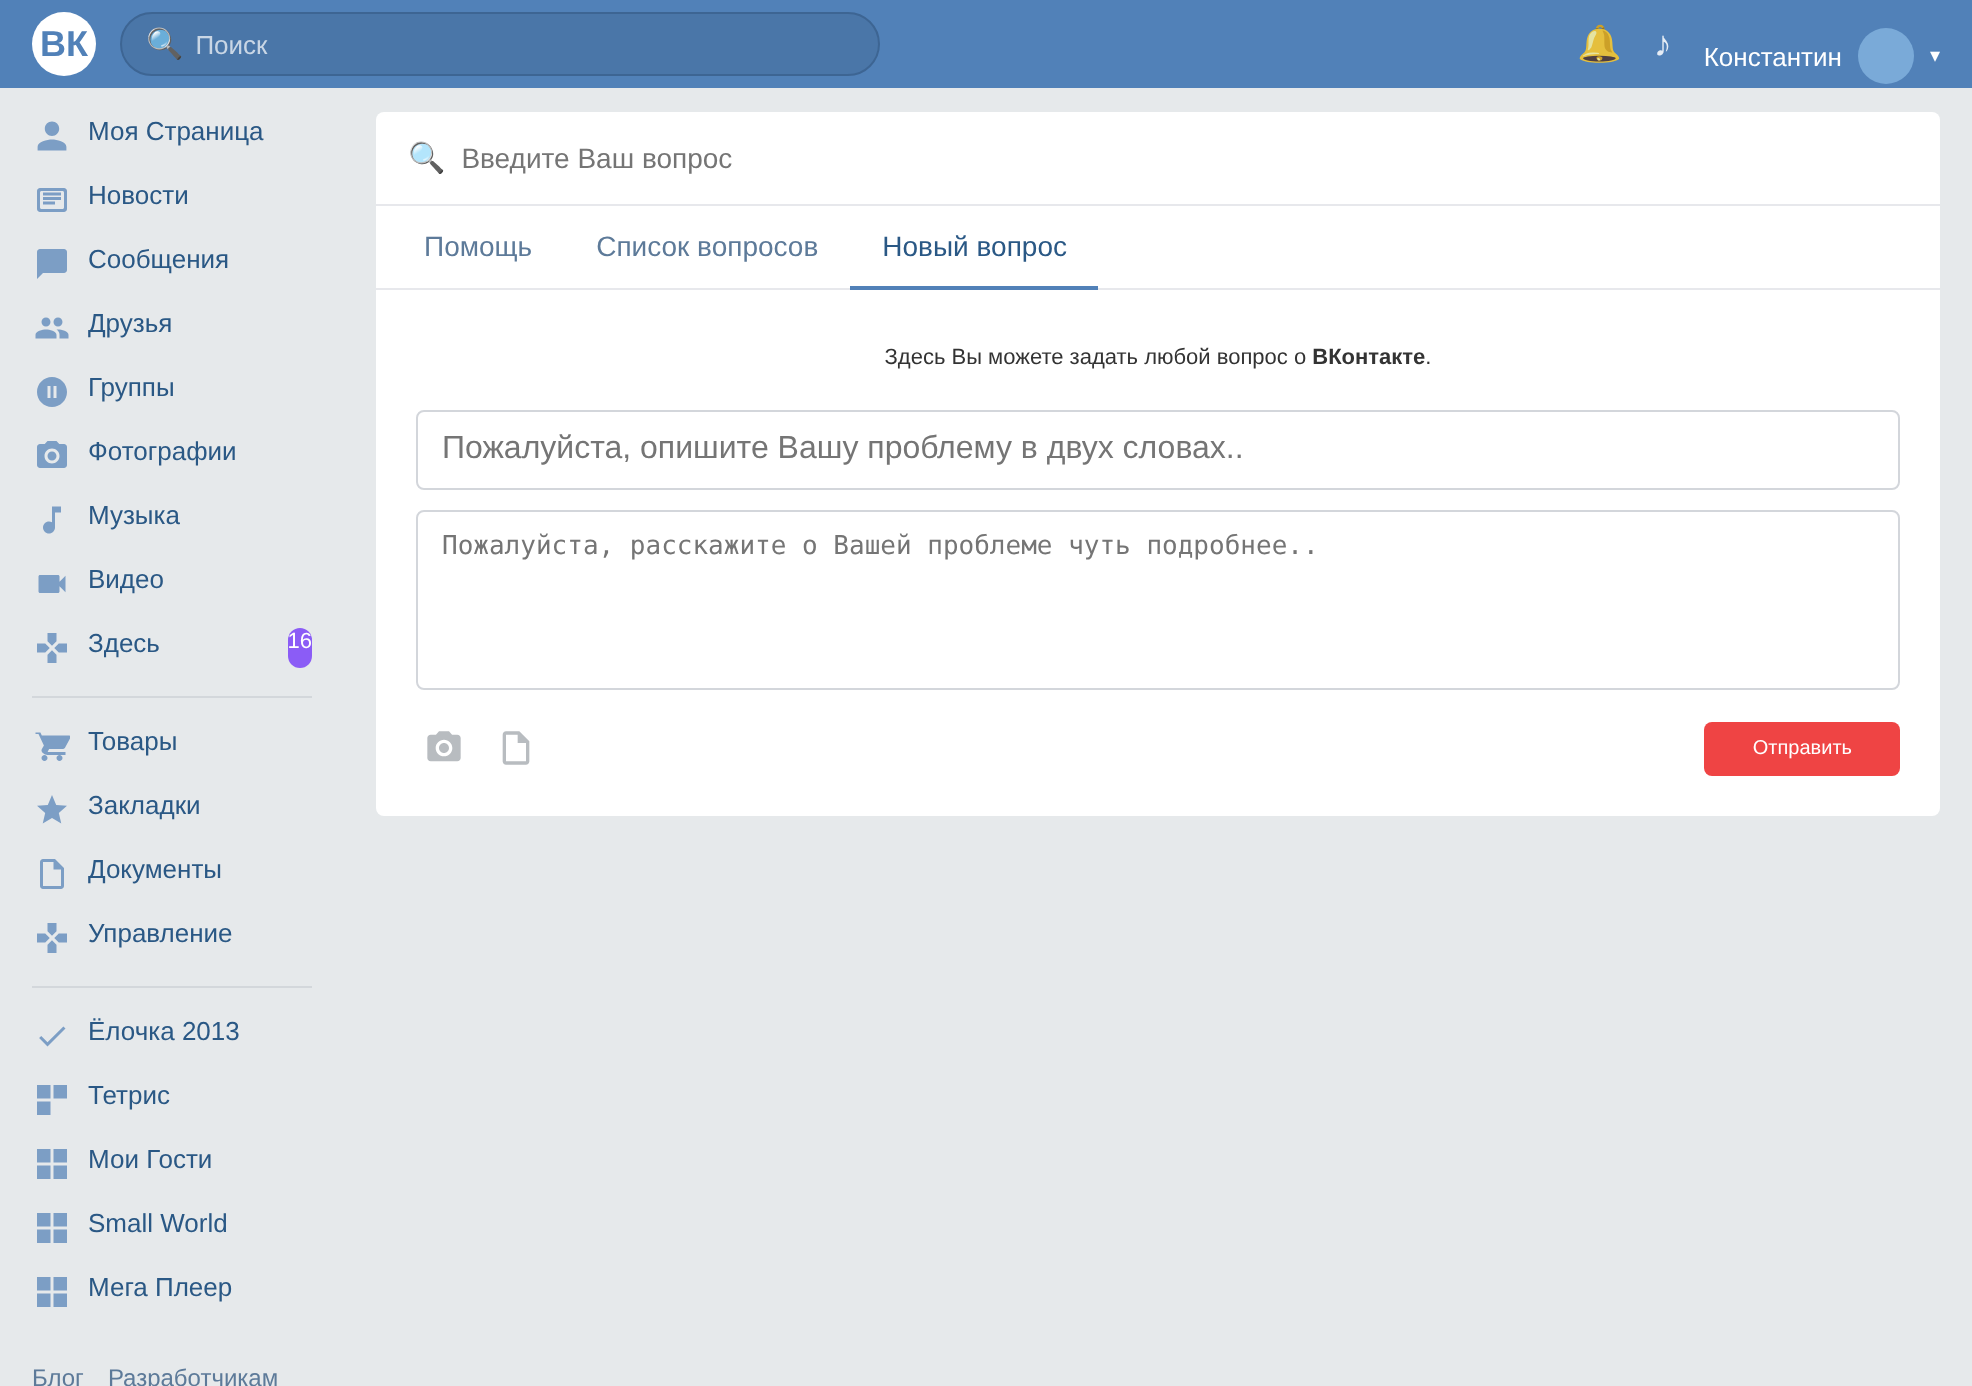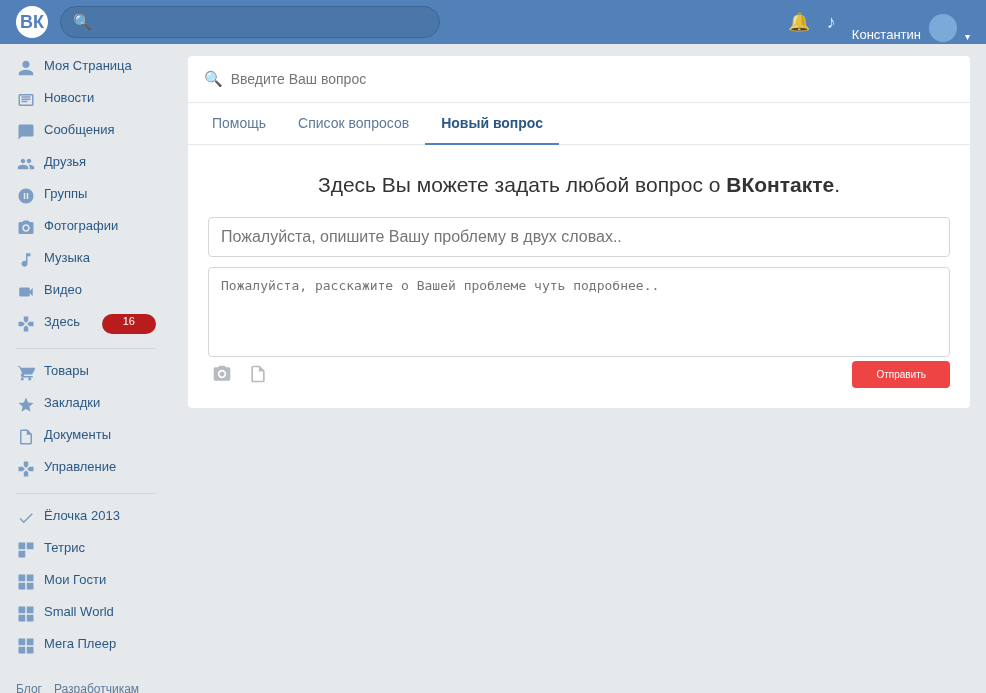--- a/index.html
+++ b/index.html
@@ -55,21 +55,21 @@
       gap: 16px;
       margin-left: auto;
     }
     .header-icon {
       color: rgba(255,255,255,0.85);
       font-size: 18px;
       cursor: pointer;
     }
     .header-user {
       display: flex;
-      align-items: flex-end;
+      align-items: center;
       gap: 8px;
       color: white;
       cursor: pointer;
       margin-top: 12px;
     }
     .header-user-name { font-size: 13px; }
     .header-avatar {
       width: 28px; height: 28px;
       background: #7aaad8;
       border-radius: 50%;
@@ -100,25 +100,25 @@
       position: relative;
     }
     .sidebar-item .icon {
       width: 20px; height: 20px;
       display: flex; align-items: center; justify-content: center;
       color: #7c9ec5;
       font-size: 16px;
       flex-shrink: 0;
     }
     .sidebar-badge {
-      background: #b91c1c;
+      background: #8b5cf6;
       color: white;
       font-size: 11px;
       border-radius: 10px;
-      padding: 1px 21px;
+      padding: 1px 0;
       margin-left: auto;
     }
     .sidebar-divider {
       height: 1px;
       background: #d3d7db;
       margin: 8px 16px;
     }
 
     
     .main {
@@ -157,30 +157,30 @@
       padding: 12px 16px;
       cursor: pointer;
       color: #5d7a99;
       font-size: 14px;
       border-bottom: 2px solid transparent;
       margin-bottom: -1px;
     }
     .tab.active {
       color: #2a5885;
       border-bottom-color: #5181b8;
-      font-weight: 700;
+      font-weight: 400;
     }
 
     
     .new-question {
       padding: 28px 20px 20px;
     }
     .new-question-title {
       text-align: center;
-      font-size: 21px;
+      font-size: 11px;
       color: #333;
       margin-bottom: 20px;
     }
     .new-question-title strong { font-weight: bold; }
     .input-short {
       width: 100%;
       border: 1px solid #d3d6db;
       border-radius: 4px;
       padding: 10px 12px;
       font-size: 16px;
@@ -191,20 +191,21 @@
     .input-long {
       width: 100%;
       border: 1px solid #d3d6db;
       border-radius: 4px;
       padding: 10px 12px;
       font-size: 13px;
       color: #888;
       outline: none;
       resize: none;
       height: 90px;
+      margin-bottom: 12px;
     }
     .form-footer {
       display: flex;
       align-items: center;
       justify-content: space-between;
     }
     .attach-icons {
       display: flex;
       gap: 8px;
     }
@@ -243,20 +244,21 @@
   </style>
 </head>
 <body>
 
 <div class="header">
   <div class="header-logo">
     <span>ВК</span>
   </div>
   <div class="header-search">
     <span class="search-icon-inner">🔍</span>
+    <input type="text" placeholder="Поиск" style="">
   </div>
   <div class="header-icons">
     <span class="header-icon">🔔</span>
     <span class="header-icon">♪</span>
     <div class="header-user">
       <span class="header-user-name">Константин</span>
       <div class="header-avatar"></div>
       <span class="header-chevron">▾</span>
     </div>
   </div>

